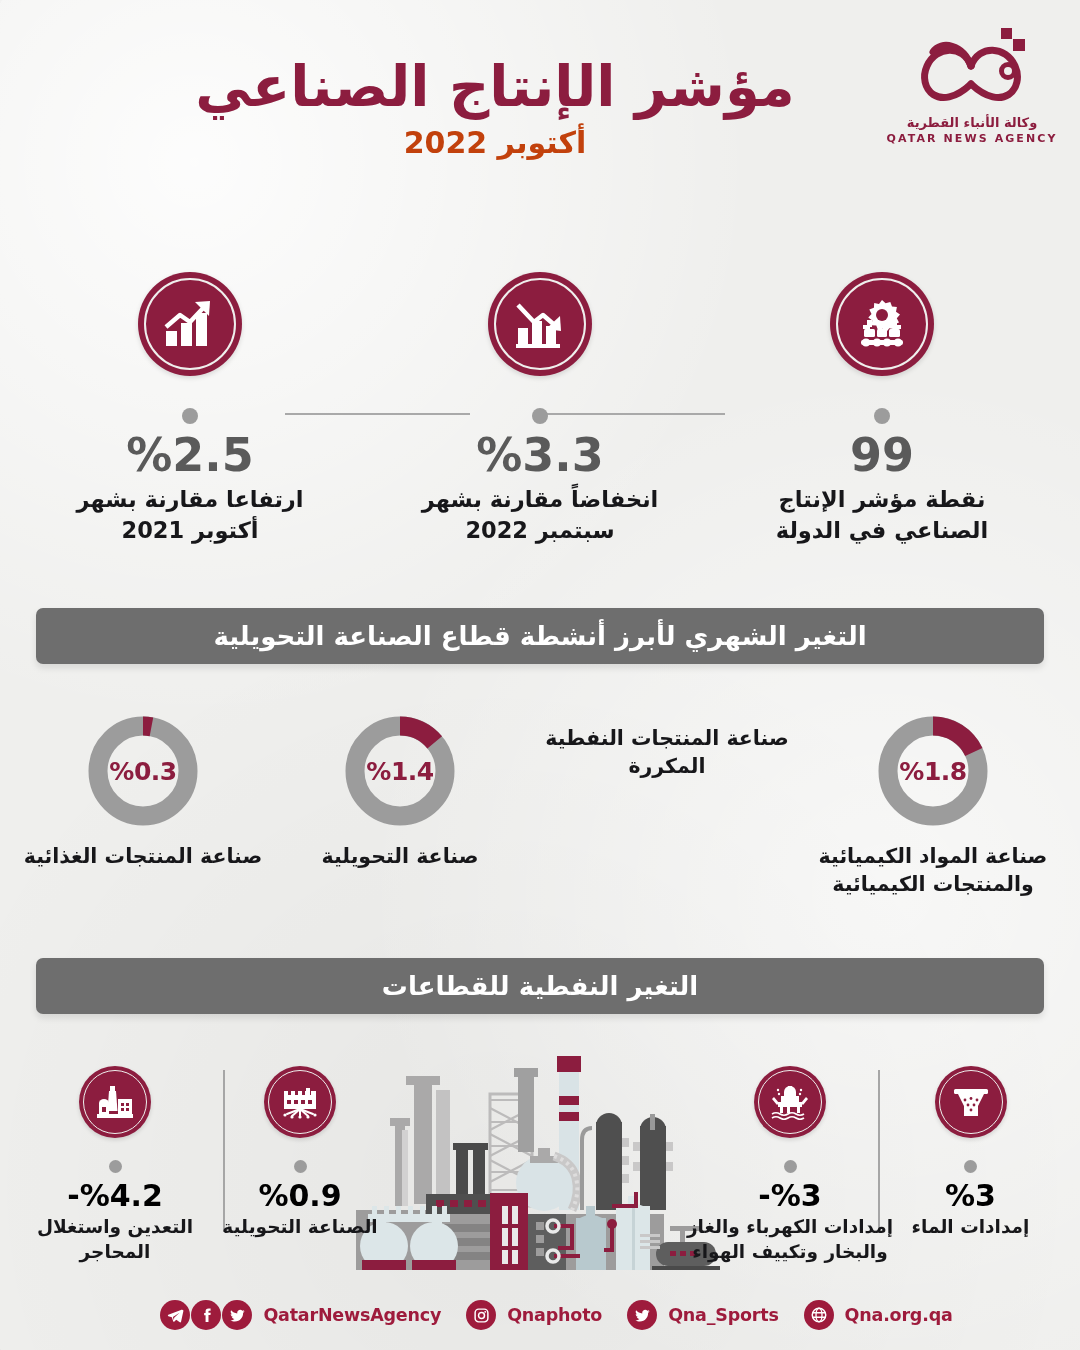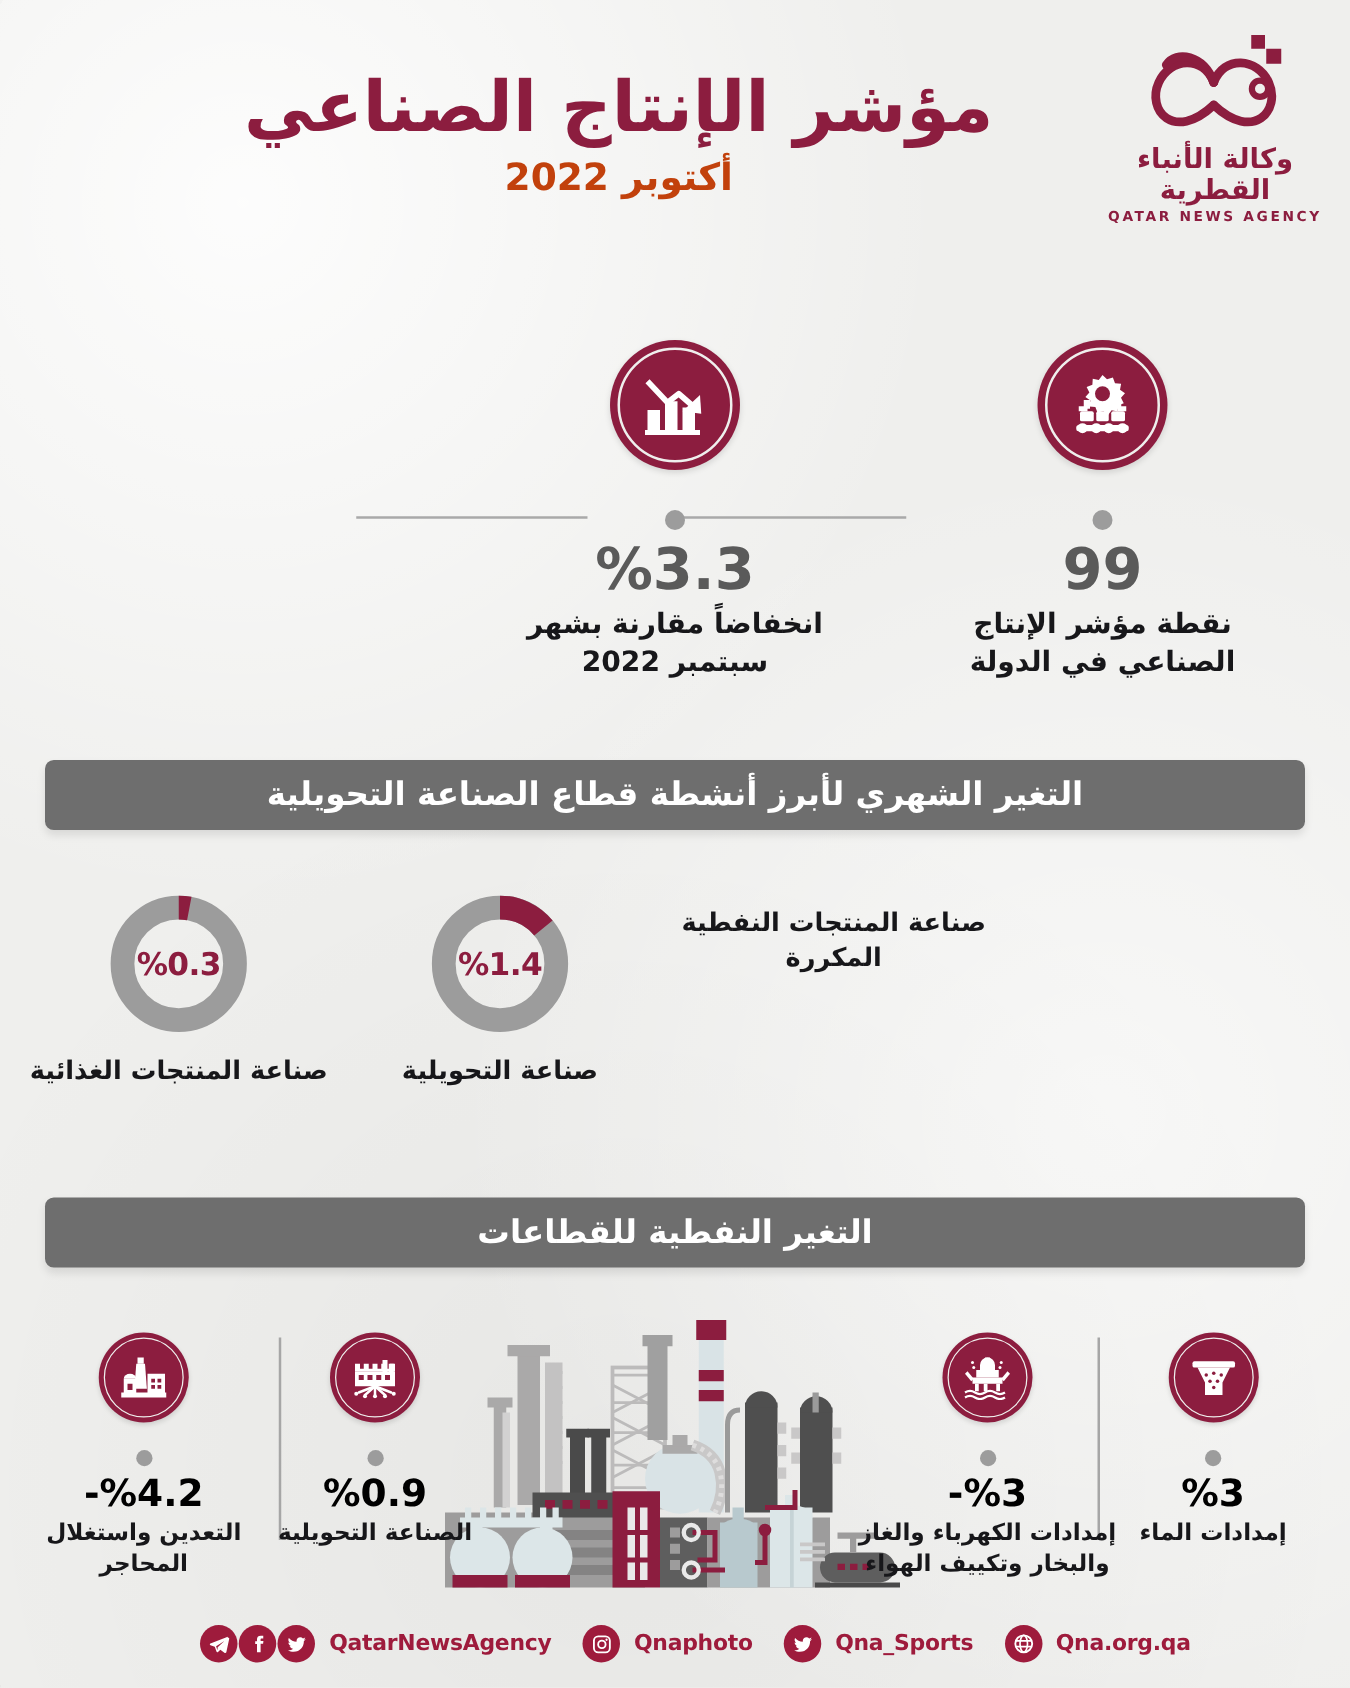--- a/index.html
+++ b/index.html
@@ -23,21 +23,21 @@
       linear-gradient(67deg, rgba(0,0,0,.022) 0 1px, rgba(0,0,0,0) 1px 95px),
       #efefed;
     pointer-events: none;
   }
   .sheet { position: relative; width: 1080px; height: 1350px; }
 
   
   .header { position: absolute; top: 0; left: 0; width: 1080px; height: 230px; }
   .logo { position: absolute; right: 18px; top: 22px; width: 180px; text-align: center; }
   .logo-mark { width: 126px; height: 92px; margin: 0 auto; display: block; }
-  .logo-ar { font-size: 22px; color: #8c1d3f; font-weight: bold; letter-spacing: .5px; margin-top: 1px; }
+  .logo-ar { font-size: 13px; color: #8c1d3f; font-weight: bold; letter-spacing: .5px; margin-top: 1px; }
   .logo-en { font-size: 11px; color: #8c1d3f; font-weight: bold; letter-spacing: 2.1px; margin-top: 2px; }
 
   .title-block { position: absolute; right: 230px; top: 56px; width: 710px; text-align: center; }
   .main-title {
     font-size: 56px; font-weight: bold; color: #8c1d3f; line-height: 1.12;
     letter-spacing: -.5px;
   }
   .sub-title {
     font-size: 30px; font-weight: bold; color: #c2410c; margin-top: 6px;
     direction: rtl;
@@ -164,20 +164,34 @@
     <div class="title-block">
       <div class="main-title">مؤشر الإنتاج الصناعي</div>
       <div class="sub-title">أكتوبر 2022</div>
     </div>
   </div>
 
   <div class="stats">
     <div class="connector c1"></div>
     <div class="connector c2"></div>
 
+    <div class="stat s1">
+      <div class="badge">
+        <svg width="56" height="52" viewBox="0 0 56 52">
+          <rect x="4" y="33" width="11" height="15" fill="#fff"></rect>
+          <rect x="19" y="25" width="11" height="23" fill="#fff"></rect>
+          <rect x="34" y="15" width="11" height="33" fill="#fff"></rect>
+          <path d="M4 29 L18 17 L28 24 L45 6" stroke="#fff" stroke-width="4.5" fill="none" stroke-linejoin="round"></path>
+          <path d="M33 4 L48 3 L47 18 Z" fill="#fff"></path>
+        </svg>
+      </div>
+      <div class="dot"></div>
+      <div class="stat-value">%2.5</div>
+      <div class="stat-label">ارتفاعا مقارنة بشهر أكتوبر 2021</div>
+    </div>
 
     <div class="stat s2">
       <div class="badge">
         <svg width="56" height="52" viewBox="0 0 56 52">
           <rect x="6" y="30" width="10" height="17" fill="#fff"></rect>
           <rect x="20" y="23" width="10" height="24" fill="#fff"></rect>
           <rect x="34" y="28" width="10" height="19" fill="#fff"></rect>
           <rect x="4" y="46" width="44" height="4" fill="#fff"></rect>
           <path d="M6 7 L22 24 L31 17 L46 30" stroke="#fff" stroke-width="4.5" fill="none" stroke-linejoin="round"></path>
           <path d="M48 18 L49 33 L34 31 Z" fill="#fff"></path>
@@ -214,20 +228,30 @@
       <div class="stat-label">نقطة مؤشر الإنتاج الصناعي في الدولة</div>
     </div>
   </div>
 
   <div class="band b1">
     <span>التغير الشهري لأبرز أنشطة قطاع الصناعة التحويلية</span>
   </div>
 
   <div class="donuts">
 
+    <div class="donut-cell d1">
+      <div class="ring">
+        <svg width="118" height="118" viewBox="0 0 118 118">
+          <circle cx="59" cy="59" r="45" fill="none" stroke="#9c9c9c" stroke-width="19"></circle>
+          <circle id="arc0" cx="59" cy="59" r="45" fill="none" stroke="#8c1d3f" stroke-width="19" transform="rotate(-90 59 59)" stroke-dasharray="50.893800988154645 231.84953783492674"></circle>
+        </svg>
+        <div class="ring-value">%1.8</div>
+      </div>
+      <div class="donut-label">صناعة المواد الكيميائية والمنتجات الكيميائية</div>
+    </div>
 
     <div class="donut-cell d2">
       <div class="donut-label">صناعة المنتجات النفطية المكررة</div>
     </div>
 
     <div class="donut-cell d3">
       <div class="ring">
         <svg width="118" height="118" viewBox="0 0 118 118">
           <circle cx="59" cy="59" r="45" fill="none" stroke="#9c9c9c" stroke-width="19"></circle>
           <circle id="arc2" cx="59" cy="59" r="45" fill="none" stroke="#8c1d3f" stroke-width="19" transform="rotate(-90 59 59)" stroke-dasharray="39.5840674352314 243.15927138785"></circle>

